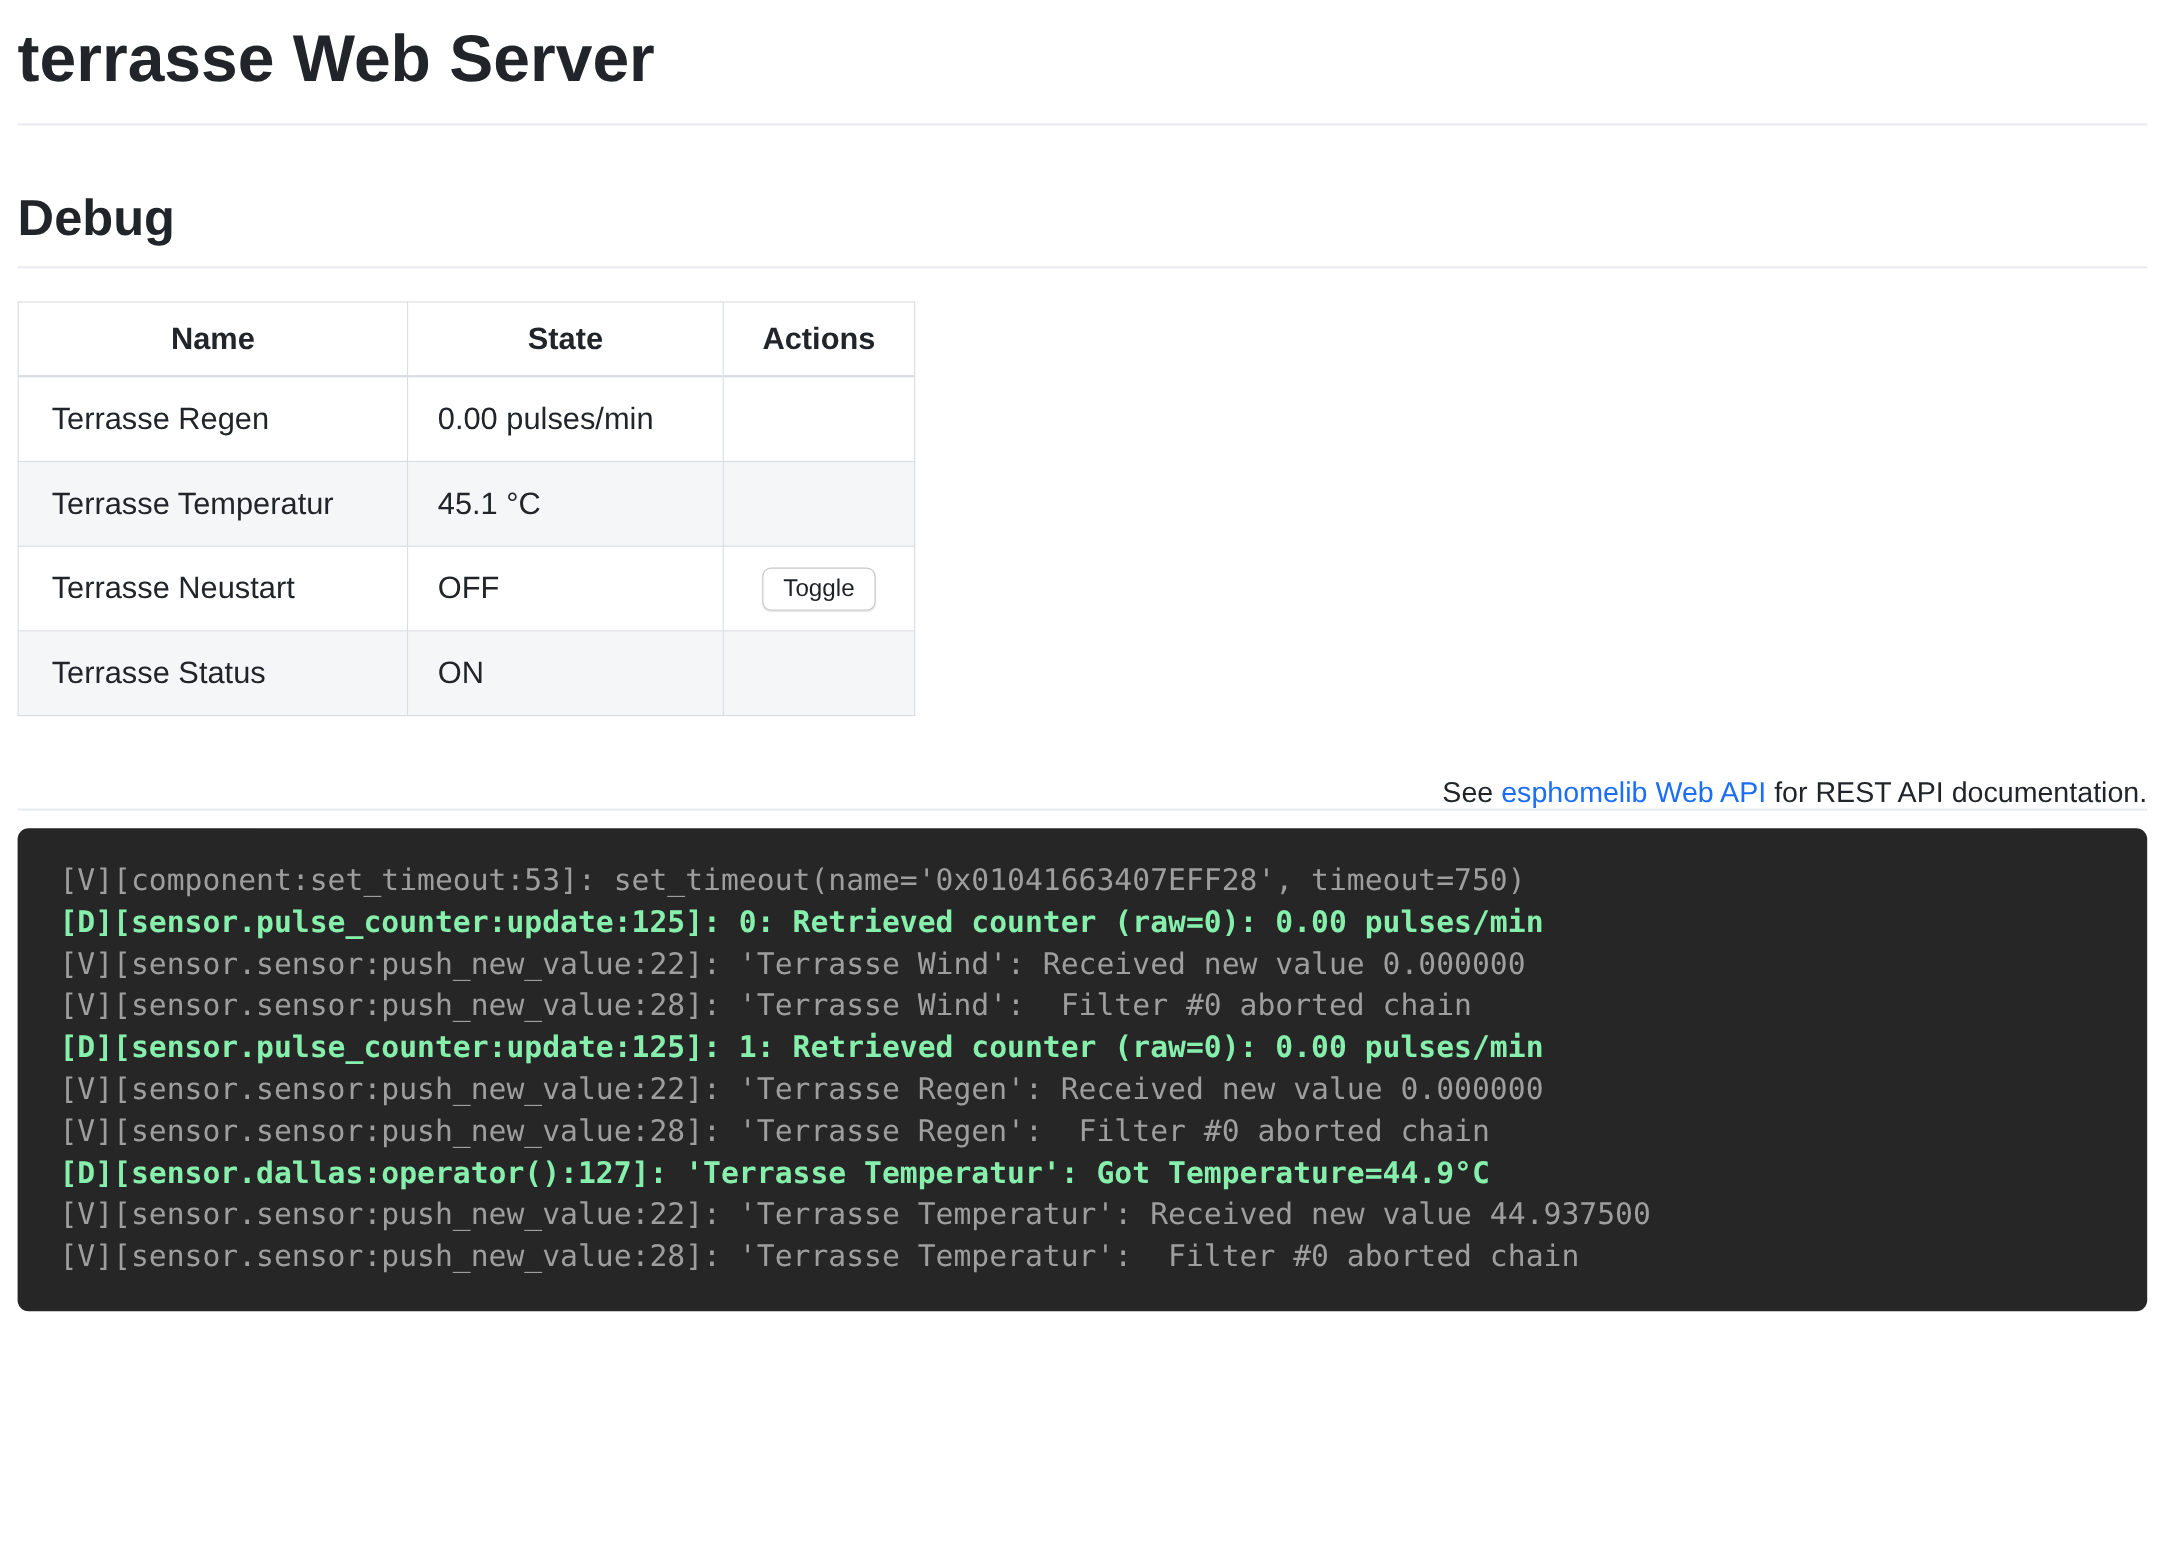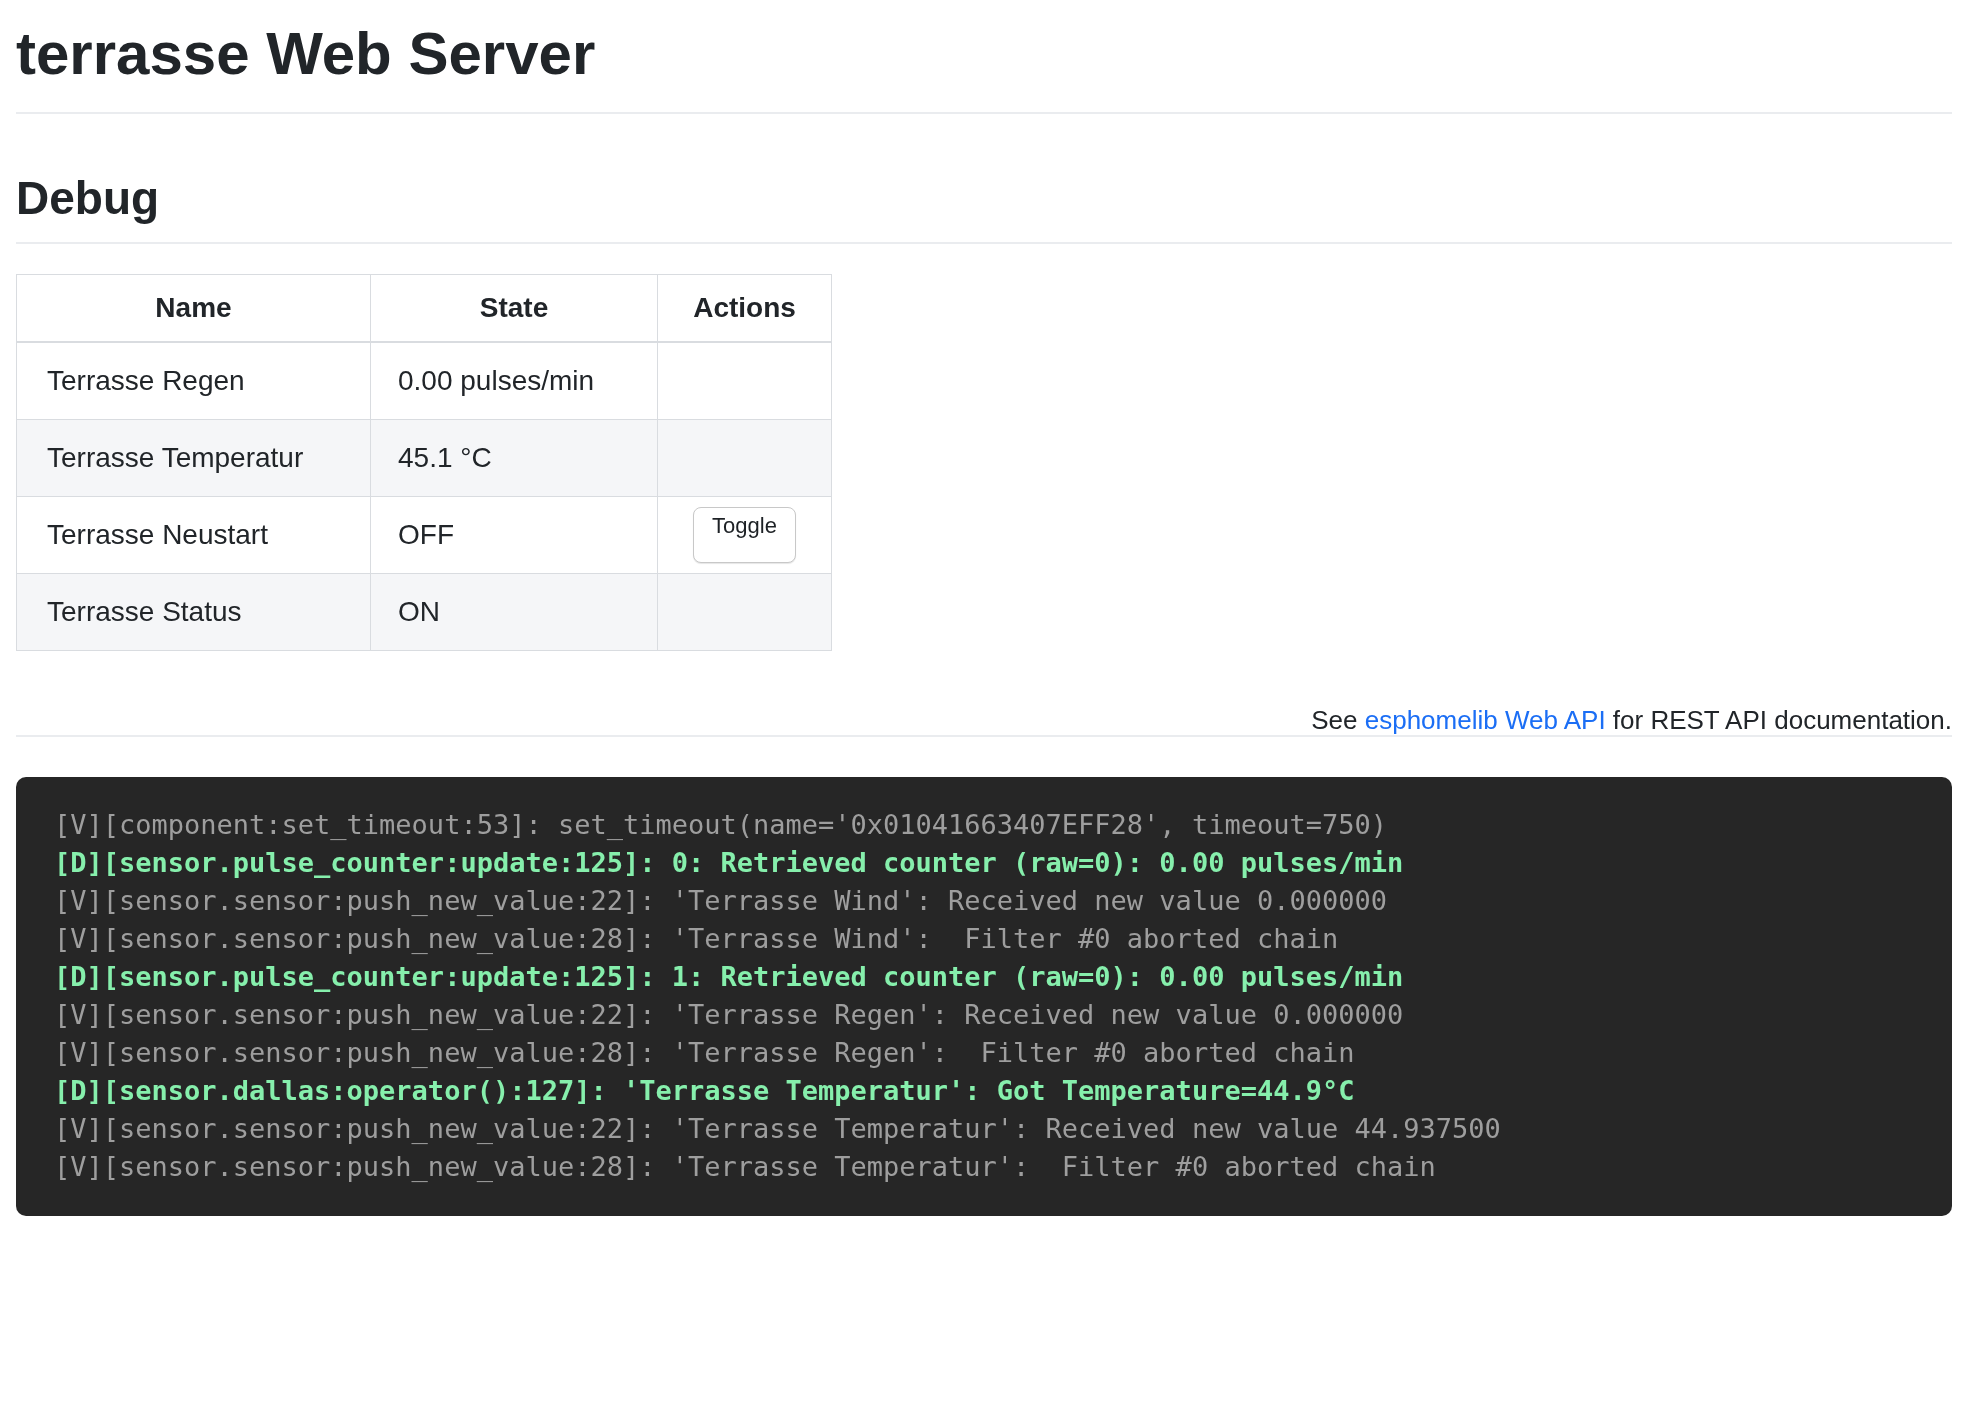--- a/index.html
+++ b/index.html
@@ -65,42 +65,42 @@
     text-align: center;
     padding: 0;
   }
   .toggle-btn {
     font-family: "Liberation Sans", sans-serif;
     font-size: 22px;
     color: #1d2125;
     background: #ffffff;
     border: 1px solid #c8c8c8;
     border-radius: 8px;
-    padding: 5px 18px 23px 18px;
+    padding: 5px 18px 6px 18px;
     box-shadow: 0 1px 1px rgba(0,0,0,0.10);
     cursor: pointer;
   }
   .api-note {
     font-size: 26px;
     line-height: 30px;
     margin: 54px 0 0 0;
     text-align: right;
   }
   .api-note a {
     color: #1b6ef5;
     text-decoration: none;
     cursor: pointer;
   }
   h2.debug-heading {
     margin-top: 52px;
   }
   pre.log-panel {
     background: #262626;
     border-radius: 10px;
-    margin: 40px 0 19px 0;
+    margin: 16px 0 19px 0;
     padding: 29px 38px 30px 38px;
     font-family: "DejaVu Sans Mono", monospace;
     font-size: 27px;
     line-height: 38px;
     overflow: hidden;
     box-sizing: border-box;
   }
   .log-line {
     white-space: pre;
   }

